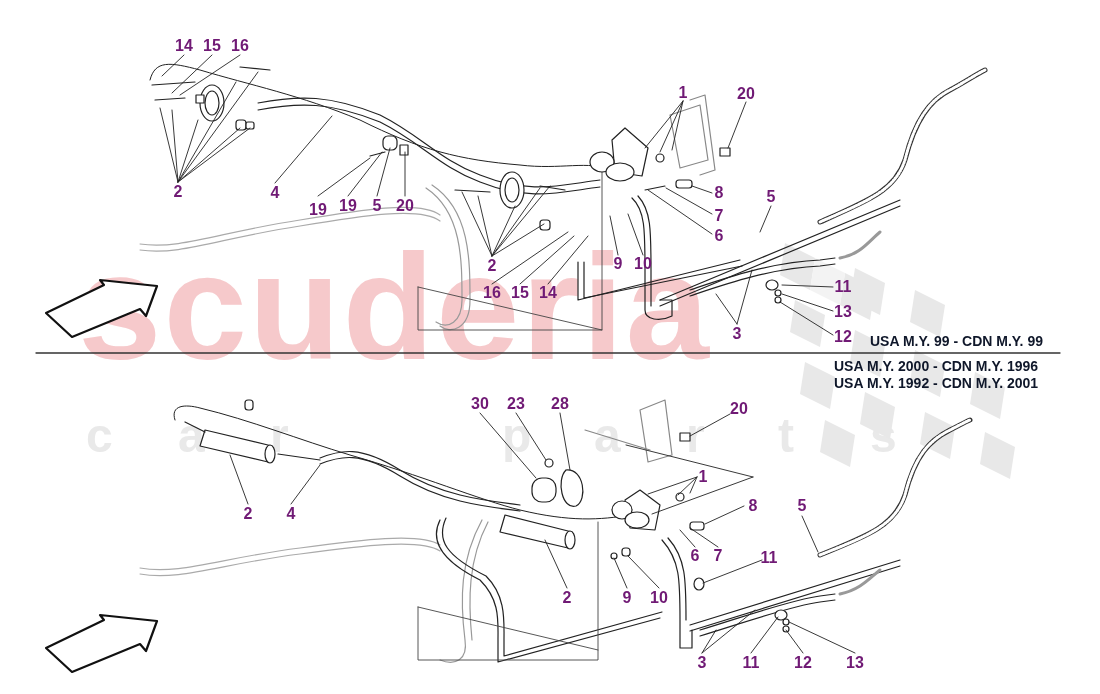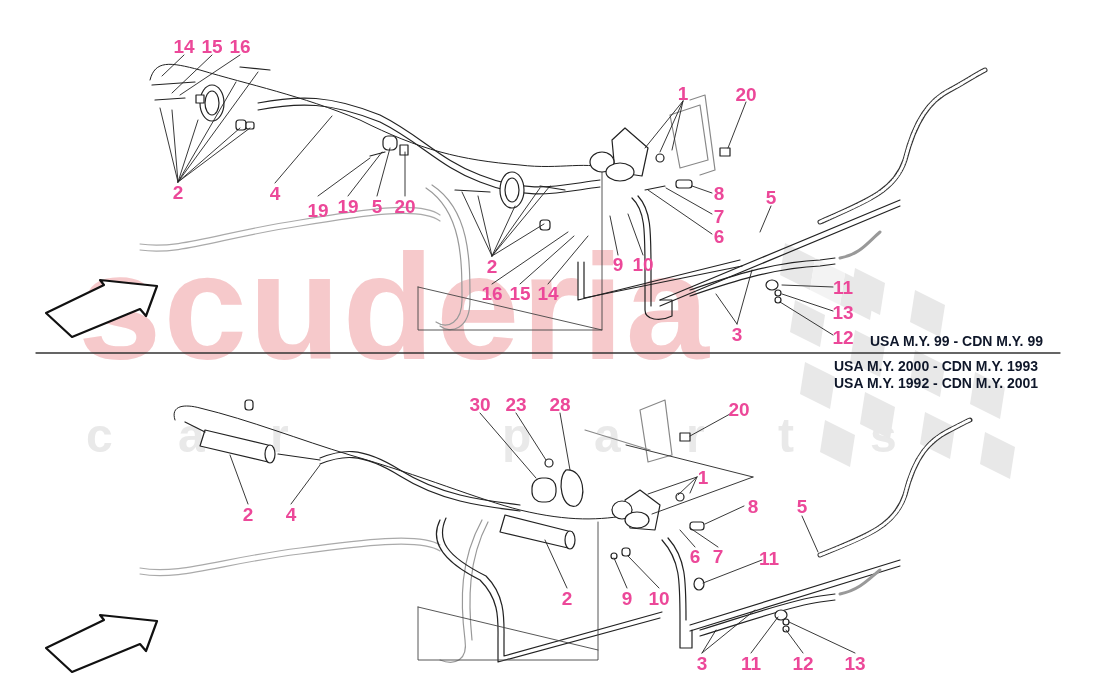--- a/index.html
+++ b/index.html
@@ -1,21 +1,21 @@
 <!DOCTYPE html>
 <html><head>
 <meta charset="utf-8">
 <style>
   html,body{margin:0;padding:0;background:#ffffff;}
   body{width:1100px;height:694px;position:relative;overflow:hidden;font-family:"Liberation Sans",sans-serif;}
   #canvas{position:absolute;left:0;top:0;width:1100px;height:694px;}
   .wm-scuderia{position:absolute;left:78px;top:232px;font-family:"Liberation Sans",sans-serif;font-weight:bold;font-size:150px;letter-spacing:2px;color:#f6c9cb;line-height:1;z-index:0;}
   .wm-carparts{position:absolute;left:86px;top:408px;font-family:"Liberation Sans",sans-serif;font-weight:bold;font-size:48px;color:#e9e9e9;z-index:0;word-spacing:0;}
   .wm-carparts span{display:inline-block;width:92px;}
-  .callout{position:absolute;font-weight:bold;font-size:19px;color:#ec4899;line-height:1;z-index:3;transform:translate(-50%,-50%);white-space:nowrap;}
+  .callout{position:absolute;font-weight:bold;font-size:16px;color:#701a75;line-height:1;z-index:3;transform:translate(-50%,-50%);white-space:nowrap;}
   .variant{position:absolute;font-weight:bold;font-size:14px;color:#0f172a;z-index:3;white-space:nowrap;line-height:1.05;}
   svg{position:absolute;left:0;top:0;z-index:2;}
   .flag{position:absolute;left:0;top:0;z-index:1;}
 </style>
 </head>
 <body>
 
 <svg class="flag" width="1100" height="694" viewBox="0 0 1100 694">
   <g fill="#e8e8e8">
     <polygon points="785,243 815,258 810,290 780,275"></polygon>
@@ -285,14 +285,14 @@
   <div class="callout" style="left:567px;top:598px">2</div>
   <div class="callout" style="left:627px;top:598px">9</div>
   <div class="callout" style="left:659px;top:598px">10</div>
   <div class="callout" style="left:702px;top:663px">3</div>
   <div class="callout" style="left:751px;top:663px">11</div>
   <div class="callout" style="left:803px;top:663px">12</div>
   <div class="callout" style="left:855px;top:663px">13</div>
 </div>
 
 <div class="variant" style="left:870px;top:334px">USA M.Y. 99 - CDN M.Y. 99</div>
-<div class="variant" style="left:834px;top:359px">USA M.Y. 2000 - CDN M.Y. 1993</div>
+<div class="variant" style="left:834px;top:359px">USA M.Y. 2000 - CDN M.Y. 1996</div>
 <div class="variant" style="left:834px;top:376px">USA M.Y. 1992 - CDN M.Y. 2001</div>
 
 </body></html>

